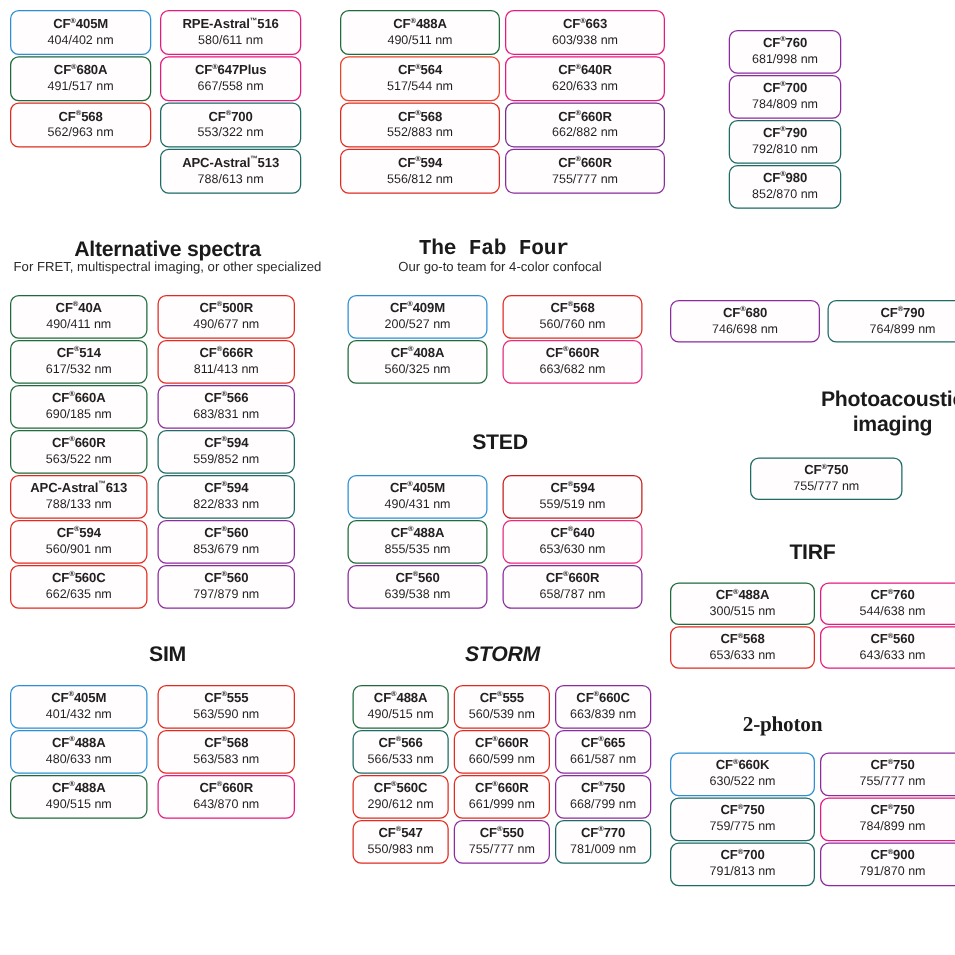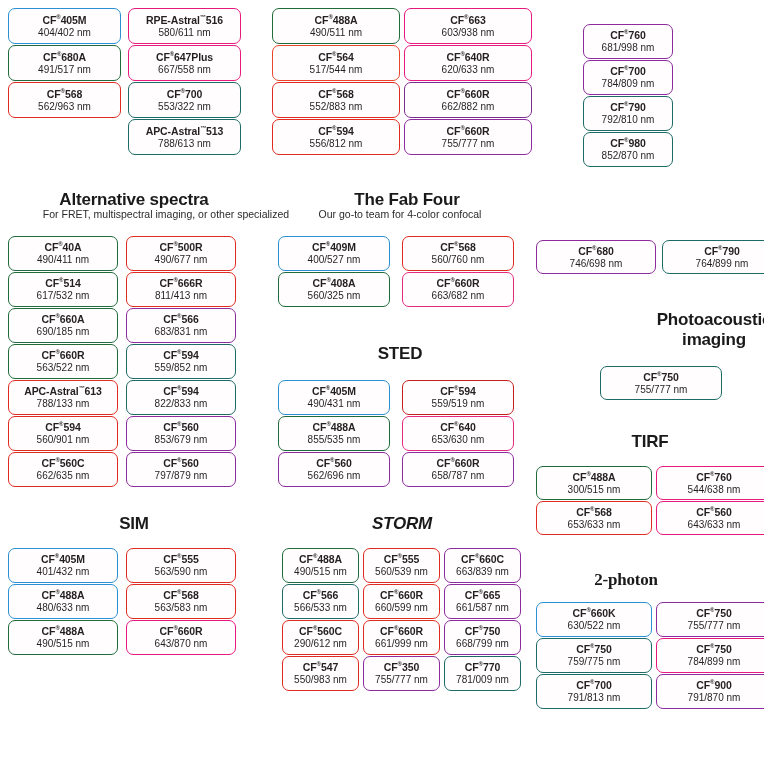--- a/index.html
+++ b/index.html
@@ -142,21 +142,21 @@
     </div>
     <div class="pill" style="left: 583px; top: 96px; width: 90px; height: 35px; border-color: rgb(29, 107, 102);">
       <div class="pname"><span>CF</span><sup>®</sup><span>790</span></div>
       <div class="pspec">792/810 nm</div>
     </div>
     <div class="pill" style="left: 583px; top: 132px; width: 90px; height: 35px; border-color: rgb(29, 107, 102);">
       <div class="pname"><span>CF</span><sup>®</sup><span>980</span></div>
       <div class="pspec">852/870 nm</div>
     </div>
     <div class="sect-title" style="left: 8px; top: 190px; width: 252px;">Alternative spectra</div>
-    <div class="sect-sub" style="left: 8px; top: 208px; width: 252px; margin-left: 32px;">For FRET, multispectral imaging, or other specialized</div>
+    <div class="sect-sub" style="left: 8px; top: 208px; width: 252px;">For FRET, multispectral imaging, or other specialized</div>
     <div class="pill" style="left: 8px; top: 236px; width: 110px; height: 35px; border-color: rgb(31, 107, 59);">
       <div class="pname"><span>CF</span><sup>®</sup><span>40A</span></div>
       <div class="pspec">490/411 nm</div>
     </div>
     <div class="pill" style="left: 8px; top: 272px; width: 110px; height: 35px; border-color: rgb(31, 107, 59);">
       <div class="pname"><span>CF</span><sup>®</sup><span>514</span></div>
       <div class="pspec">617/532 nm</div>
     </div>
     <div class="pill" style="left: 8px; top: 308px; width: 110px; height: 35px; border-color: rgb(31, 107, 59);">
       <div class="pname"><span>CF</span><sup>®</sup><span>660A</span></div>
@@ -199,25 +199,25 @@
       <div class="pspec">822/833 nm</div>
     </div>
     <div class="pill" style="left: 126px; top: 416px; width: 110px; height: 35px; border-color: rgb(139, 43, 158);">
       <div class="pname"><span>CF</span><sup>®</sup><span>560</span></div>
       <div class="pspec">853/679 nm</div>
     </div>
     <div class="pill" style="left: 126px; top: 452px; width: 110px; height: 35px; border-color: rgb(139, 43, 158);">
       <div class="pname"><span>CF</span><sup>®</sup><span>560</span></div>
       <div class="pspec">797/879 nm</div>
     </div>
-    <div class="sect-title" style="left: 285px; top: 190px; width: 244px;">The Fab Four</div>
+    <div class="sect-title" style="left: 273px; top: 190px; width: 244px; font-family: Liberation Mono, monospace;">The Fab Four</div>
     <div class="sect-sub" style="left: 278px; top: 208px; width: 244px;">Our go-to team for 4-color confocal</div>
     <div class="pill" style="left: 278px; top: 236px; width: 112px; height: 35px; border-color: rgb(43, 143, 212);">
       <div class="pname"><span>CF</span><sup>®</sup><span>409M</span></div>
-      <div class="pspec">400/527 nm</div>
+      <div class="pspec">200/527 nm</div>
     </div>
     <div class="pill" style="left: 278px; top: 272px; width: 112px; height: 35px; border-color: rgb(31, 107, 59);">
       <div class="pname"><span>CF</span><sup>®</sup><span>408A</span></div>
       <div class="pspec">560/325 nm</div>
     </div>
     <div class="pill" style="left: 402px; top: 236px; width: 112px; height: 35px; border-color: rgb(224, 43, 32);">
       <div class="pname"><span>CF</span><sup>®</sup><span>568</span></div>
       <div class="pspec">560/760 nm</div>
     </div>
     <div class="pill" style="left: 402px; top: 272px; width: 112px; height: 35px; border-color: rgb(229, 41, 127);">
@@ -228,21 +228,21 @@
     <div class="pill" style="left: 278px; top: 380px; width: 112px; height: 35px; border-color: rgb(43, 143, 212);">
       <div class="pname"><span>CF</span><sup>®</sup><span>405M</span></div>
       <div class="pspec">490/431 nm</div>
     </div>
     <div class="pill" style="left: 278px; top: 416px; width: 112px; height: 35px; border-color: rgb(31, 107, 59);">
       <div class="pname"><span>CF</span><sup>®</sup><span>488A</span></div>
       <div class="pspec">855/535 nm</div>
     </div>
     <div class="pill" style="left: 278px; top: 452px; width: 112px; height: 35px; border-color: rgb(139, 43, 158);">
       <div class="pname"><span>CF</span><sup>®</sup><span>560</span></div>
-      <div class="pspec">562/696 nm</div>
+      <div class="pspec">639/538 nm</div>
     </div>
     <div class="pill" style="left: 402px; top: 380px; width: 112px; height: 35px; border-color: rgb(196, 31, 31);">
       <div class="pname"><span>CF</span><sup>®</sup><span>594</span></div>
       <div class="pspec">559/519 nm</div>
     </div>
     <div class="pill" style="left: 402px; top: 416px; width: 112px; height: 35px; border-color: rgb(229, 41, 127);">
       <div class="pname"><span>CF</span><sup>®</sup><span>640</span></div>
       <div class="pspec">653/630 nm</div>
     </div>
     <div class="pill" style="left: 402px; top: 452px; width: 112px; height: 35px; border-color: rgb(139, 43, 158);">
@@ -297,21 +297,21 @@
     </div>
     <div class="pill" style="left: 363px; top: 584px; width: 77px; height: 35px; border-color: rgb(224, 43, 32);">
       <div class="pname"><span>CF</span><sup>®</sup><span>660R</span></div>
       <div class="pspec">660/599 nm</div>
     </div>
     <div class="pill" style="left: 363px; top: 620px; width: 77px; height: 35px; border-color: rgb(224, 43, 32);">
       <div class="pname"><span>CF</span><sup>®</sup><span>660R</span></div>
       <div class="pspec">661/999 nm</div>
     </div>
     <div class="pill" style="left: 363px; top: 656px; width: 77px; height: 35px; border-color: rgb(139, 43, 158);">
-      <div class="pname"><span>CF</span><sup>®</sup><span>350</span></div>
+      <div class="pname"><span>CF</span><sup>®</sup><span>550</span></div>
       <div class="pspec">755/777 nm</div>
     </div>
     <div class="pill" style="left: 444px; top: 548px; width: 77px; height: 35px; border-color: rgb(139, 43, 158);">
       <div class="pname"><span>CF</span><sup>®</sup><span>660C</span></div>
       <div class="pspec">663/839 nm</div>
     </div>
     <div class="pill" style="left: 444px; top: 584px; width: 77px; height: 35px; border-color: rgb(139, 43, 158);">
       <div class="pname"><span>CF</span><sup>®</sup><span>665</span></div>
       <div class="pspec">661/587 nm</div>
     </div>

